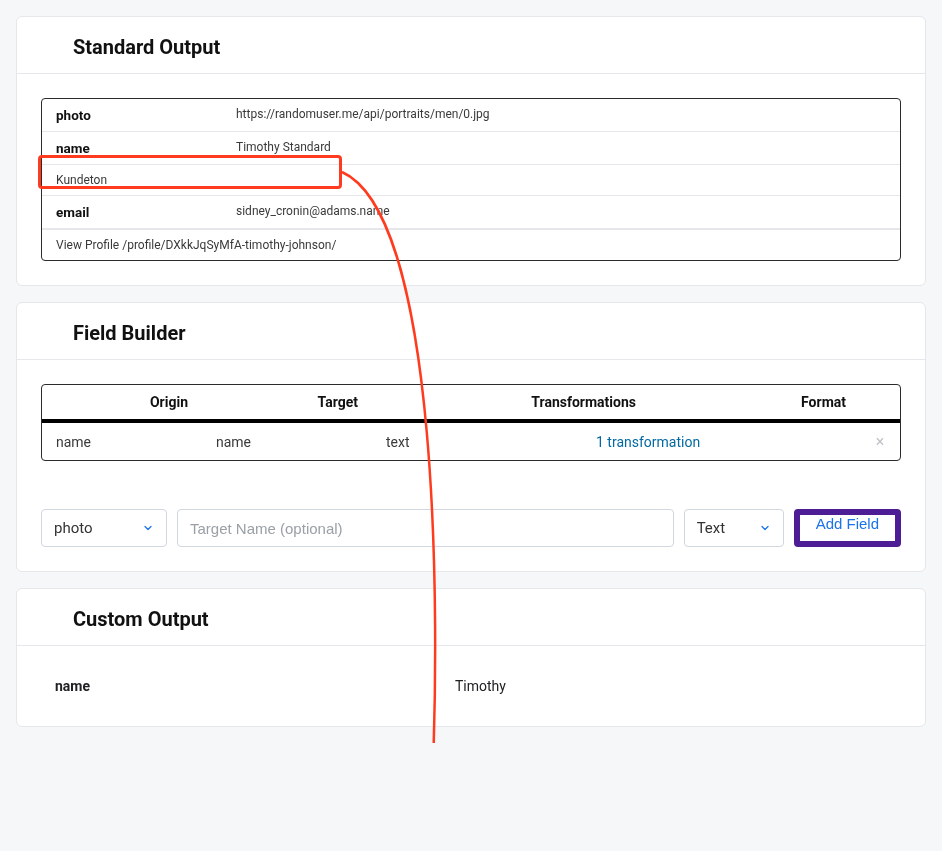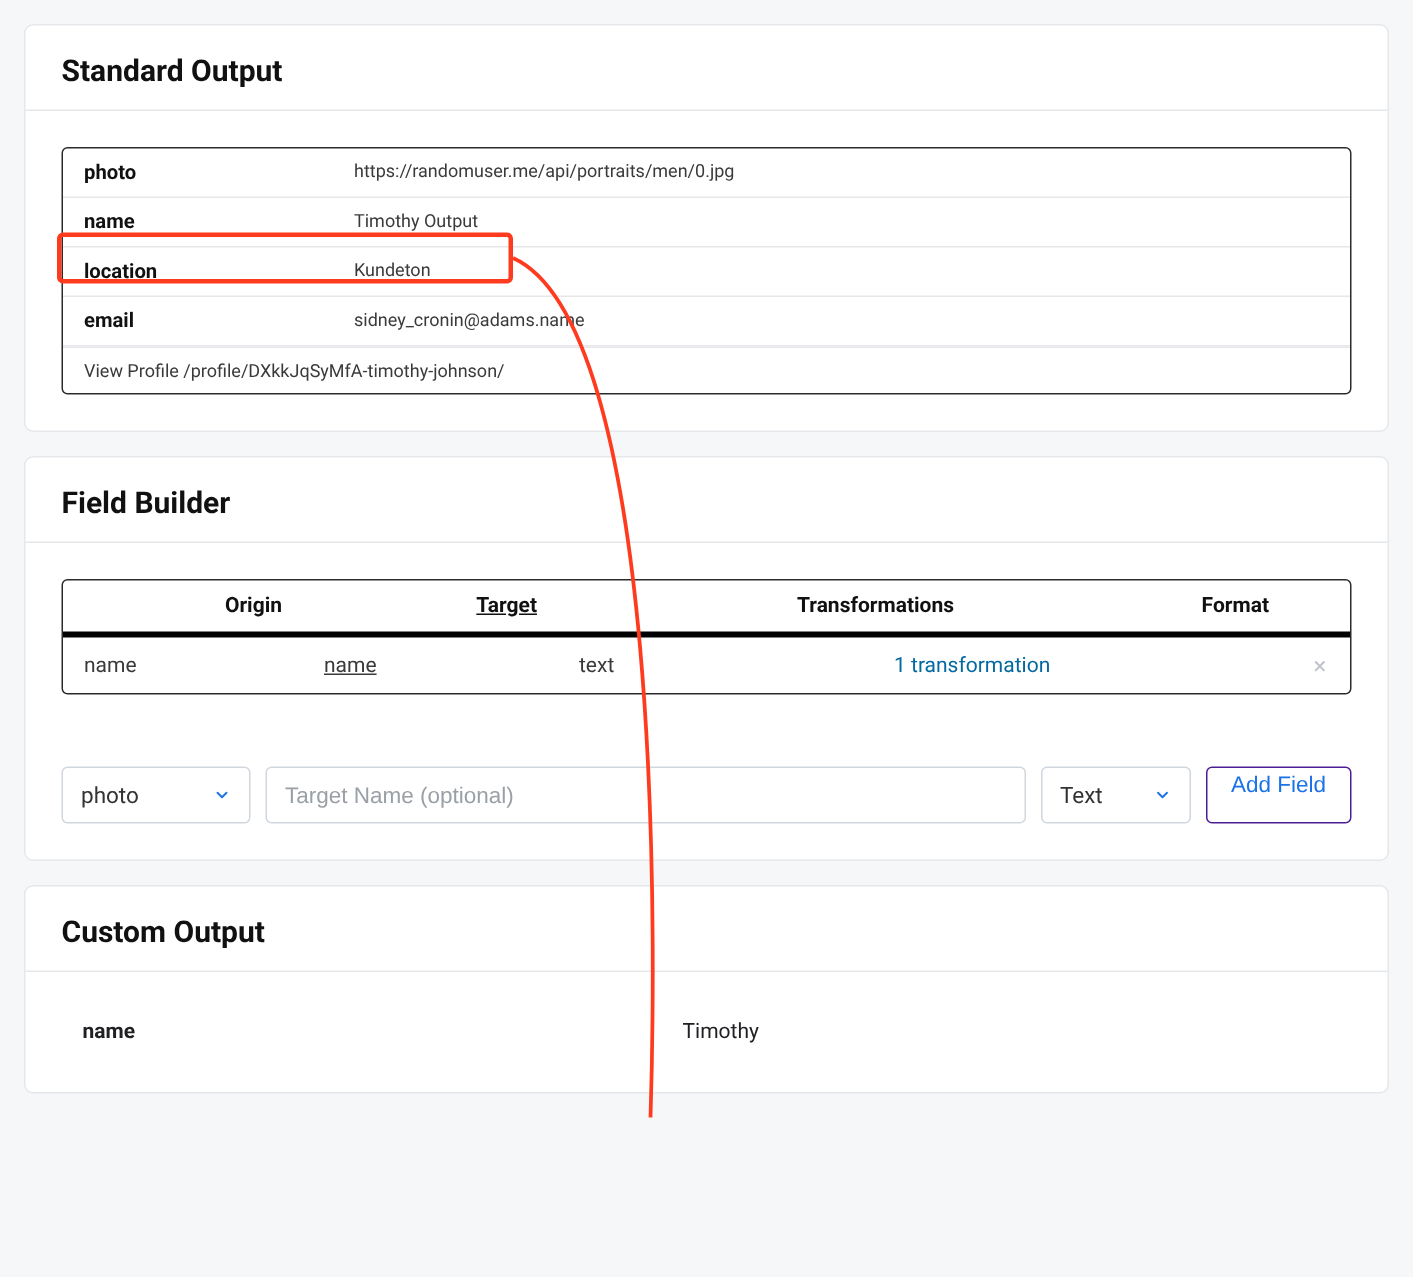--- a/index.html
+++ b/index.html
@@ -17,20 +17,21 @@
     margin: 16px;
   }
   .panel-header {
     padding: 18px 24px 14px;
     border-bottom: 1px solid #e5e7eb;
   }
   .panel-header h2 {
     font-size: 20px;
     font-weight: 700;
     color: #111;
+    margin-left: 32px;
   }
   .panel-body {
     padding: 24px;
   }
 
   
   .kv-table {
     width: 100%;
     border: 1px solid #2b2b2b;
     border-radius: 4px;
@@ -74,21 +75,21 @@
     border-bottom: 4px solid #000000;
     text-align: right;
   }
   .fb-cell {
     padding: 9px 14px;
     font-size: 14px;
   }
   .fb-head .fb-cell { font-weight: 700; color: #111; }
   .fb-data .fb-cell { color: #3a3a3a; }
   .fb-col-origin { width: 160px; }
-  .fb-col-target { width: 170px; text-decoration: underline; }
+  .fb-col-target { width: 170px; }
   .fb-col-format { width: 210px; }
   .fb-col-trans { flex: 1; }
   .fb-col-close { width: 40px; text-align: center; }
   .link { color: #0369a1; cursor: pointer; }
   .close-x { color: #bfc3c9; font-size: 16px; cursor: pointer; }
 
   
   .input-row {
     display: flex;
     gap: 10px;
@@ -119,29 +120,29 @@
     outline: none;
     width: 100%;
     font-size: 15px;
     color: #333;
     background: transparent;
   }
   .text-input input::placeholder { color: #9aa0a6; }
   .select-format { width: 100px; }
   .btn-add {
     height: 38px;
-    padding: 16px 16px;
-    border: 1px solid #4c1d95;
+    padding: 0 16px;
+    border: 6px solid #4c1d95;
     border-radius: 4px;
     background: #fff;
     color: #1a73e8;
     font-size: 15px;
     cursor: pointer;
     display: flex;
-    align-items: flex-end;
+    align-items: flex-start;
   }
   .chev { display: inline-flex; }
 
   
   .custom-table {
     width: 100%;
     border-radius: 4px;
     overflow: hidden;
   }
   .custom-row {
@@ -189,24 +190,23 @@
       <h2>Standard Output</h2>
     </div>
     <div class="panel-body">
       <div class="kv-table">
         <div class="kv-row">
           <div class="kv-key">photo</div>
           <div class="kv-val">https://randomuser.me/api/portraits/men/0.jpg</div>
         </div>
         <div class="kv-row">
           <div class="kv-key">name</div>
-          <div class="kv-val">Timothy Output</div>
-        </div>
-        <div class="kv-row">
-          <div class="kv-key">location</div>
+          <div class="kv-val">Timothy Standard</div>
+        </div>
+        <div class="kv-row">
           <div class="kv-val">Kundeton</div>
         </div>
         <div class="kv-row">
           <div class="kv-key">email</div>
           <div class="kv-val">sidney_cronin@adams.name</div>
         </div>
         <div class="kv-row">
         </div>
         <div class="kv-row">
           <div class="kv-val">View Profile /profile/DXkkJqSyMfA-timothy-johnson/</div>

